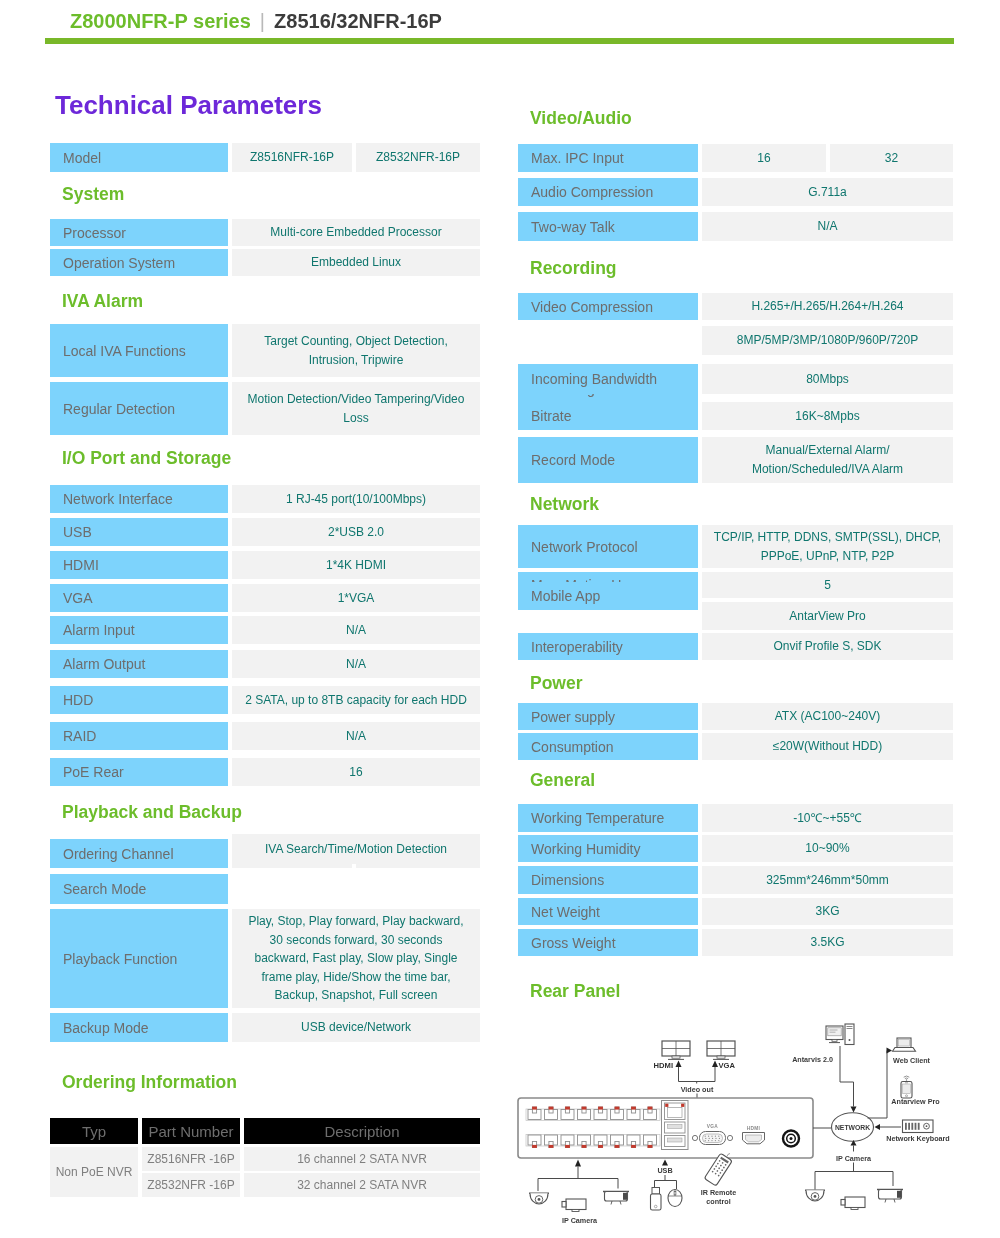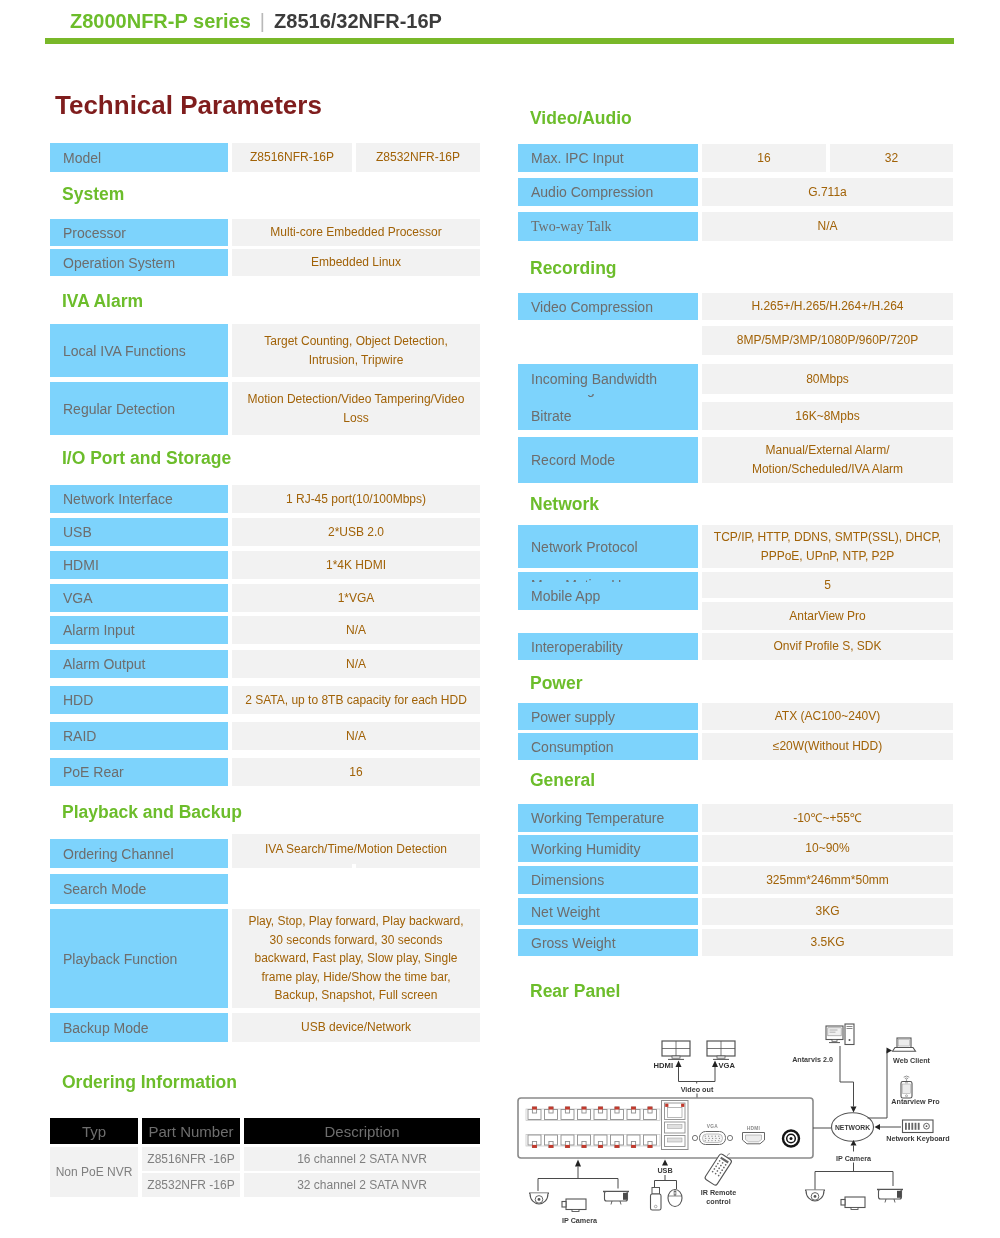--- a/index.html
+++ b/index.html
@@ -1,29 +1,29 @@
 <!DOCTYPE html>
 <html><head>
 <meta charset="utf-8">
 <style>
   html,body{margin:0;padding:0;}
   body{width:1000px;height:1238px;background:#ffffff;position:relative;overflow:hidden;
        font-family:"Liberation Sans",sans-serif;}
   .abs{position:absolute;box-sizing:border-box;}
   .lab{background:#7dd3fc;color:#6d6d6d;font-size:14px;display:flex;align-items:center;
        padding-left:13px;}
-  .val{background:#f2f2f2;color:#a16207;font-size:12px;display:flex;align-items:center;
+  .val{background:#f2f2f2;color:#0f766e;font-size:12px;display:flex;align-items:center;
        justify-content:center;text-align:center;padding:2px 10px;line-height:1.55;}
   .sec{color:#6cbd2b;font-size:17.5px;font-weight:700;}
   .hdr{display:flex;align-items:baseline;gap:9px;font-size:20px;font-weight:600;}
   .hdr .series{color:#6cbd2b;}
   .hdr .sep{color:#b9b9b9;font-weight:400;}
   .hdr .model{color:#3c3c3c;}
   .bar{background:#79b829;}
-  .bigtitle{color:#7f1d1d;font-size:26px;font-weight:700;}
+  .bigtitle{color:#6d28d9;font-size:26px;font-weight:700;}
   .ohead{background:#000000;color:#6e6e6e;font-size:15px;display:flex;align-items:center;
        justify-content:center;}
   .ocell{background:#f2f2f2;color:#7f7f7f;font-size:12px;display:flex;align-items:center;
        justify-content:center;text-align:center;}
   svg text{font-family:"Liberation Sans",sans-serif;}
   .dlab{font-size:7.2px;fill:#3b3b3b;font-weight:600;}
   .mlab{font-size:7.6px;fill:#2f2f2f;font-weight:700;}
   .plab{font-size:4.8px;fill:#8a8a8a;font-weight:700;letter-spacing:.3px;}
   .netlab{font-size:6.8px;fill:#3a3a3a;font-weight:600;}
 </style>
@@ -95,21 +95,21 @@
 <div class="ocell abs" style="left:244px;top:1147px;width:236px;height:24px;">16 channel  2 SATA  NVR</div>
 <div class="ocell abs" style="left:142px;top:1173px;width:98px;height:24px;">Z8532NFR -16P</div>
 <div class="ocell abs" style="left:244px;top:1173px;width:236px;height:24px;">32 channel  2 SATA  NVR</div>
 
 <div class="sec abs" style="left:530px;top:108px;">Video/Audio</div>
 <div class="lab abs" style="left:518px;top:144px;width:180px;height:28px;">Max. IPC Input</div>
 <div class="val abs" style="left:702px;top:144px;width:124px;height:28px;">16</div>
 <div class="val abs" style="left:830px;top:144px;width:123px;height:28px;">32</div>
 <div class="lab abs" style="left:518px;top:178px;width:180px;height:28px;">Audio Compression</div>
 <div class="val abs" style="left:702px;top:178px;width:251px;height:28px;">G.711a</div>
-<div class="lab abs" style="left:518px;top:212px;width:180px;height:29px;font-family:Liberation Serif, serif;">Two-way Talk</div>
+<div class="lab abs" style="left:518px;top:212px;width:180px;height:29px;">Two-way Talk</div>
 <div class="val abs" style="left:702px;top:212px;width:251px;height:29px;">N/A</div>
 
 <div class="sec abs" style="left:530px;top:258px;">Recording</div>
 <div class="lab abs" style="left:518px;top:293px;width:180px;height:27px;">Video Compression</div>
 <div class="val abs" style="left:702px;top:293px;width:251px;height:27px;">H.265+/H.265/H.264+/H.264</div>
 <div class="lab abs" style="left:518px;top:326px;width:180px;height:29px;margin-top:48px;">Recording Resolution</div>
 <div class="val abs" style="left:702px;top:326px;width:251px;height:29px;">8MP/5MP/3MP/1080P/960P/720P</div>
 <div class="lab abs" style="left:518px;top:364px;width:180px;height:30px;">Incoming Bandwidth</div>
 <div class="val abs" style="left:702px;top:364px;width:251px;height:30px;">80Mbps</div>
 <div class="lab abs" style="left:518px;top:402px;width:180px;height:28px;">Bitrate</div>

